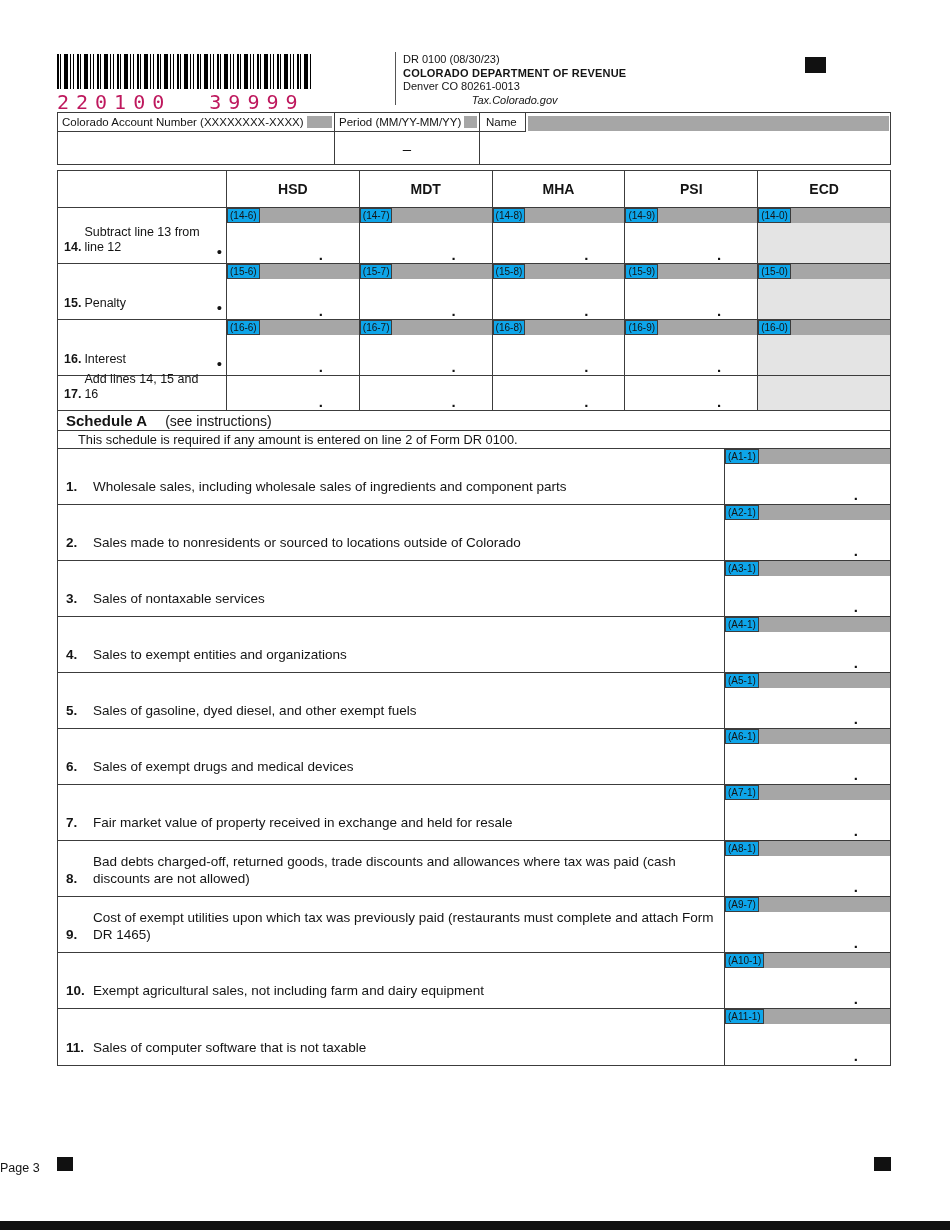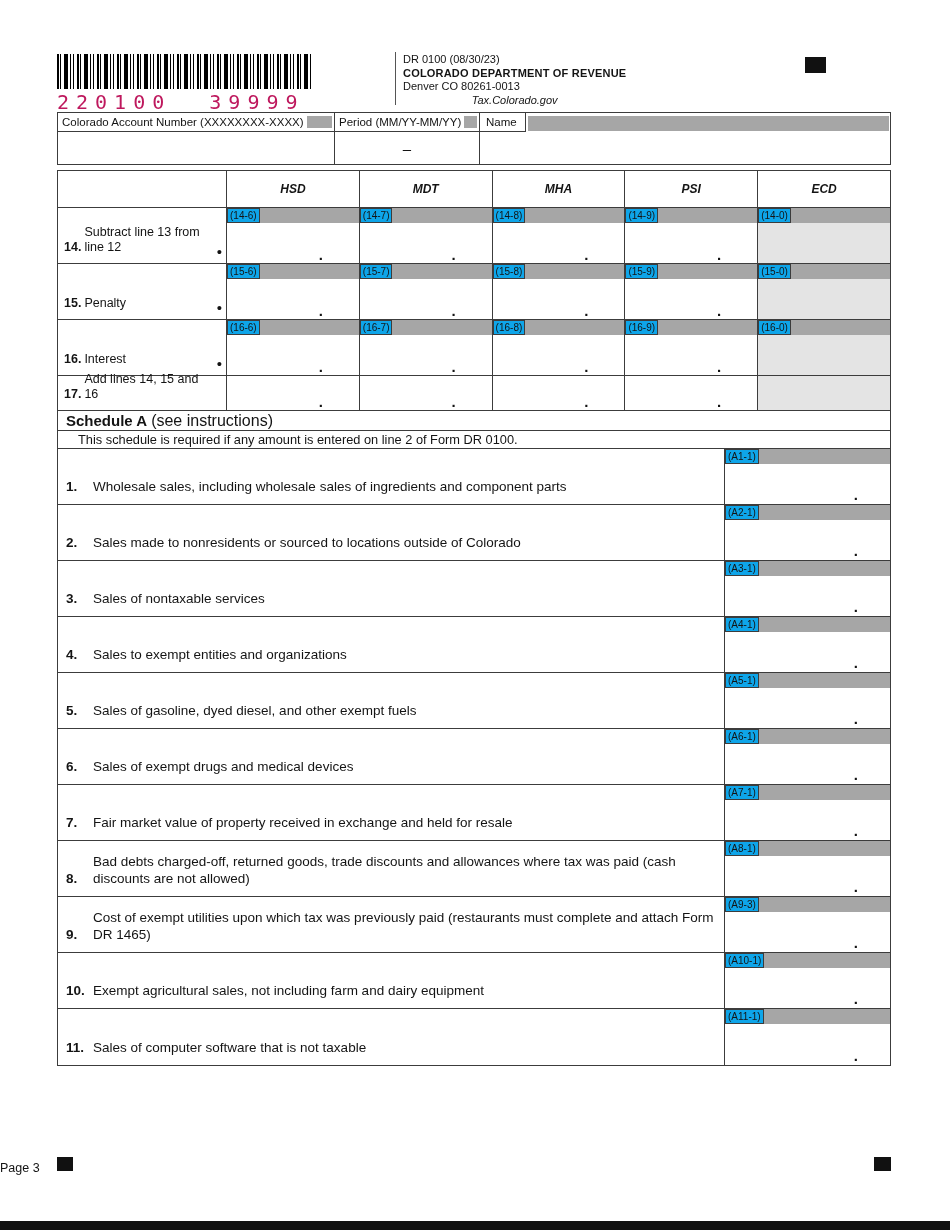--- a/index.html
+++ b/index.html
@@ -53,41 +53,41 @@
   .acct-name .name-label-box { height:19px; display:flex; align-items:center; padding:0 8px 0 6px; border-right:1px solid var(--line); border-bottom:1px solid var(--line); }
   .acct-fill { flex:1; height:12px; background:var(--field-fill); margin:0 2px 0 3px; }
   .acct-name .acct-fill { height:15px; margin:2px 1px 0 2px; }
   .acct-input { flex:1; display:flex; align-items:center; justify-content:center; }
   .dash { font-size:15px; }
 
   
   .tax-table { position:absolute; left:57px; top:170px; width:834px; border:1px solid var(--line); background:#fff; }
   .t-header { display:flex; height:36px; }
   .t-corner { width:168px; }
-  .t-col-head { flex:1; border-left:1px solid var(--line); display:flex; align-items:center; justify-content:center; font-weight:bold; font-size:12px;font-style:italic; }
+  .t-col-head { flex:1; border-left:1px solid var(--line); display:flex; align-items:center; justify-content:center; font-weight:bold; font-size:14px; }
   .t-row { display:flex; border-top:1px solid var(--line); }
   .h56 { height:56px; }
   .h35 { height:35px; }
   .t-row-label { width:168px; position:relative; display:flex; align-items:flex-end; padding:0 16px 8px 6px; font-size:12.5px; line-height:15px; }
   .t-row-label .num { font-weight:bold; margin-right:3px; white-space:nowrap;text-align:right; }
   .bullet { position:absolute; right:4px; bottom:6px; font-size:15px; line-height:10px; }
   .t-cell { flex:1; border-left:1px solid var(--line); display:flex; flex-direction:column; min-width:0; }
   .cell-top { height:15px; display:flex; }
   .code-box { border:1px solid var(--line); background:#0ea5e9; font-size:10px; line-height:12px; padding:0 2px; white-space:nowrap; display:flex; align-items:center; }
   .fill-bar { flex:1; background:var(--field-fill); }
   .cell-amt { flex:1; display:flex; align-items:flex-end; justify-content:flex-end; padding:0 36px 2px 0; }
   .dot { font-size:15px; font-weight:bold; line-height:12px; }
   .cell-amt.disabled { background:var(--disabled-fill); }
   .t-cell.ecd-full { background:var(--disabled-fill); }
 
   
   .schedule { position:absolute; left:57px; top:410px; width:834px; border:1px solid var(--line); background:#fff; }
   .sched-title-row { height:20px; display:flex; align-items:center; padding-left:8px; border-bottom:1px solid var(--line); }
   .sched-title { font-weight:bold; font-size:15px; }
-  .sched-title-note { font-size:16px; margin-left:4px; }
+  .sched-title-note { font-size:14px; margin-left:18px; }
   .sched-desc-row { height:18px; display:flex; align-items:center; padding-left:20px; font-size:12.8px; border-bottom:1px solid var(--line); }
   .s-row { display:flex; height:56px; border-bottom:1px solid var(--line); }
   .s-row:last-child { border-bottom:none; }
   .s-left { flex:1; display:flex; align-items:flex-end; padding:0 10px 9px 8px; font-size:13.5px; line-height:16.5px; }
   .s-num { font-weight:bold; width:27px; flex-shrink:0; }
   .s-text { flex:1; }
   .s-right { width:166px; border-left:1px solid var(--line); display:flex; flex-direction:column; }
   .s-right .cell-amt { padding:0 32px 3px 0; }
 
   
@@ -469,21 +469,21 @@
       </div>
     </div>
 
     <div class="s-row">
       <div class="s-left">
         <span class="s-num">9.</span>
         <span class="s-text">Cost of exempt utilities upon which tax was previously paid (restaurants must complete and attach Form DR 1465)</span>
       </div>
       <div class="s-right">
         <div class="cell-top">
-            <span class="code-box">(A9-3)</span>
+            <span class="code-box">(A9-7)</span>
             <span class="fill-bar"></span>
           </div>
         <div class="cell-amt">
             <span class="dot">.</span>
           </div>
       </div>
     </div>
 
     <div class="s-row">
       <div class="s-left">

